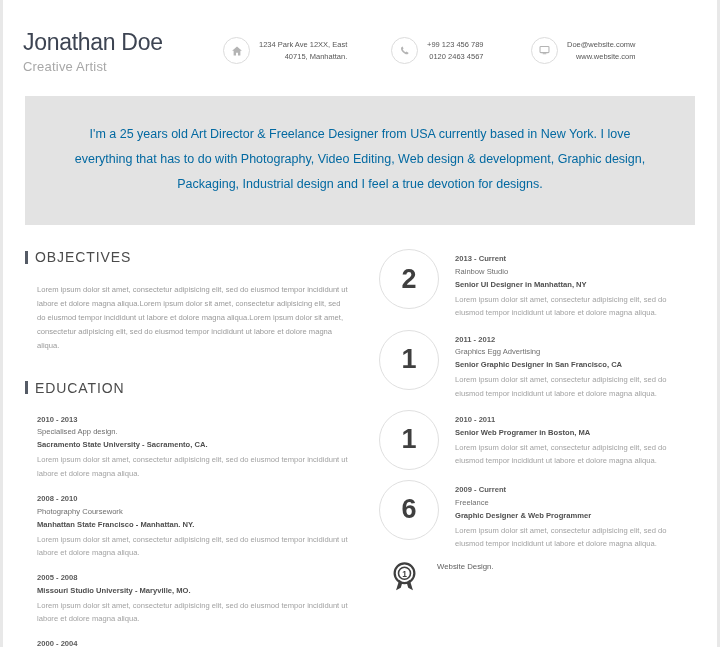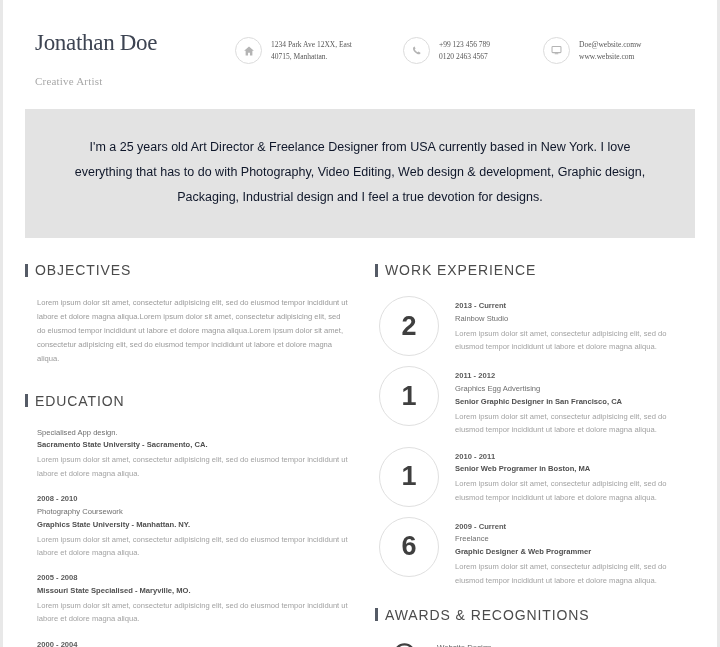--- a/index.html
+++ b/index.html
@@ -22,43 +22,43 @@
     border-left: 3px solid #e8e8e8;
     border-right: 3px solid #e8e8e8;
     box-sizing: border-box;
     overflow: hidden;
   }
 
   
   .header {
     display: flex;
     align-items: flex-start;
-    padding: 30px 22px 0 32px;
-    font-family: Liberation Serif, serif;
+    padding: 30px 22px 0 20px;
   }
   .identity { width: 200px; flex: none; }
   .name {
     font-size: 23px;
     font-weight: normal;
     letter-spacing: -0.3px;
     color: #3d4452;
     line-height: 1.1;
     margin: 0;
   }
   .role {
-    font-size: 11px;
+    font-size: 13px;
     color: #a8a8a8;
-    margin-top: 20px;
+    margin-top: 4px;
     letter-spacing: 0.2px;
   }
   .contacts {
     display: flex;
     flex: 1;
     padding-top: 6px;
     justify-content: flex-start;
+    text-align: right;
   }
   .contact {
     display: flex;
     align-items: flex-start;
     width: 168px;
     flex: none;
   }
   .contact:nth-child(2) { width: 140px; }
   .circ-icon {
     width: 25px;
@@ -81,21 +81,21 @@
   }
 
   
   .summary {
     margin: 22px 22px 0 22px;
     background: #e3e3e3;
     padding: 26px 42px 28px 42px;
     text-align: center;
     font-size: 12.5px;
     line-height: 2.0;
-    color: #0f172a;
+    color: #0369a1;
   }
 
   
   .columns {
     display: flex;
     padding: 24px 22px 0 22px;
   }
   .col-left { width: 338px; flex: none; padding-right: 14px; box-sizing: border-box; }
   .col-right { flex: 1; padding-left: 12px; box-sizing: border-box; }
 
@@ -286,59 +286,57 @@
       <div class="body-text">Lorem ipsum dolor sit amet, consectetur adipisicing elit, sed do eiusmod tempor incididunt ut labore et dolore magna aliqua.Lorem ipsum dolor sit amet, consectetur adipisicing elit, sed do eiusmod tempor incididunt ut labore et dolore magna aliqua.Lorem ipsum dolor sit amet, consectetur adipisicing elit, sed do eiusmod tempor incididunt ut labore et dolore magna aliqua.</div>
 
       <div class="gap-lg"></div>
 
       <div class="section-head">
         <span class="section-bar"></span>
         <span class="section-title">EDUCATION</span>
       </div>
 
       <div class="edu-block">
+        <div class="edu-date">2010 - 2013</div>
         <div class="edu-degree">Specialised App design.</div>
         <div class="edu-school">Sacramento State University - Sacramento, CA.</div>
         <div class="edu-desc">Lorem ipsum dolor sit amet, consectetur adipisicing elit, sed do eiusmod tempor incididunt ut labore et dolore magna aliqua.</div>
       </div>
 
       <div class="edu-block">
         <div class="edu-date">2008 - 2010</div>
         <div class="edu-degree">Photography Coursework</div>
-        <div class="edu-school">Graphics State University - Manhattan. NY.</div>
+        <div class="edu-school">Manhattan State Francisco - Manhattan. NY.</div>
         <div class="edu-desc">Lorem ipsum dolor sit amet, consectetur adipisicing elit, sed do eiusmod tempor incididunt ut labore et dolore magna aliqua.</div>
       </div>
 
       <div class="edu-block">
         <div class="edu-date">2005 - 2008</div>
-        <div class="edu-school">Missouri State Specialised - Maryville, MO.</div>
+        <div class="edu-school">Missouri Studio University - Maryville, MO.</div>
         <div class="edu-desc">Lorem ipsum dolor sit amet, consectetur adipisicing elit, sed do eiusmod tempor incididunt ut labore et dolore magna aliqua.</div>
       </div>
 
       <div class="edu-block">
         <div class="edu-date">2000 - 2004</div>
 
       </div>
 
     </div>
 
     <div class="col-right">
 
-      <div class="section-head">
-        <span class="section-bar"></span>
-        <span class="section-title">WORK EXPERIENCE</span>
-      </div>
 
       <div class="work-item">
         <div class="work-circle">
           <span class="work-num">2</span>
         </div>
         <div class="work-text">
           <div class="work-date">2013 - Current</div>
           <div class="work-company">Rainbow Studio</div>
+          <div class="work-role">Senior UI Designer in Manhattan, NY</div>
           <div class="work-desc">Lorem ipsum dolor sit amet, consectetur adipisicing elit, sed do eiusmod tempor incididunt ut labore et dolore magna aliqua.</div>
         </div>
       </div>
 
       <div class="work-item">
         <div class="work-circle">
           <span class="work-num">1</span>
         </div>
         <div class="work-text">
           <div class="work-date">2011 - 2012</div>
@@ -364,24 +362,20 @@
           <span class="work-num">6</span>
         </div>
         <div class="work-text">
           <div class="work-date">2009 - Current</div>
           <div class="work-company">Freelance</div>
           <div class="work-role">Graphic Designer &amp; Web Programmer</div>
           <div class="work-desc">Lorem ipsum dolor sit amet, consectetur adipisicing elit, sed do eiusmod tempor incididunt ut labore et dolore magna aliqua.</div>
         </div>
       </div>
 
-      <div class="section-head awards-head">
-        <span class="section-bar"></span>
-        <span class="section-title">AWARDS &amp; RECOGNITIONS</span>
-      </div>
 
       <div class="award-item">
         <div class="award-icon">
           <svg width="27" height="30" viewBox="0 0 28 32">
             <path d="M8.5 19 L5 30 L10 27.5 L11.8 21.5 Z" fill="#3f3f3f"></path>
             <path d="M19.5 19 L23 30 L18 27.5 L16.2 21.5 Z" fill="#3f3f3f"></path>
             <circle cx="14" cy="12" r="10.5" fill="none" stroke="#3f3f3f" stroke-width="2.4"></circle>
             <circle cx="14" cy="12" r="6.4" fill="none" stroke="#3f3f3f" stroke-width="1.7"></circle>
             <text x="14" y="16.2" font-family="Liberation Sans, sans-serif" font-size="9" font-weight="bold" fill="#3f3f3f" text-anchor="middle">1</text>
           </svg>

